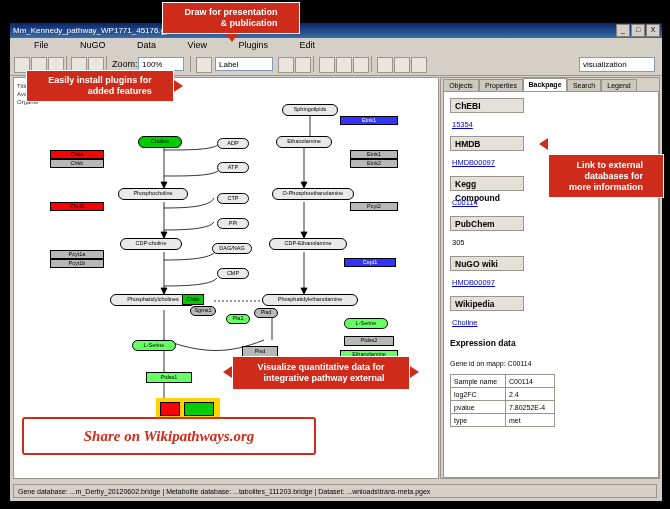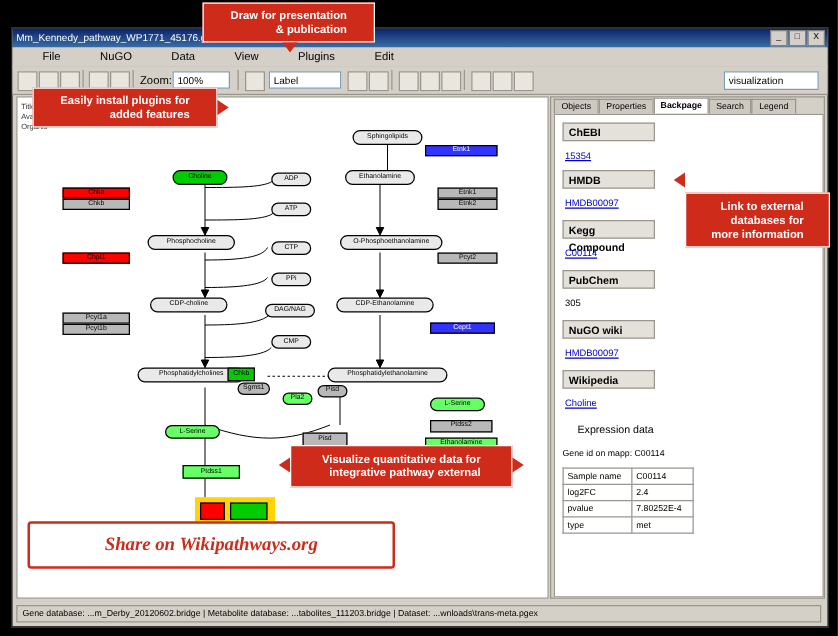--- a/index.html
+++ b/index.html
@@ -35,21 +35,21 @@
   svg.edges{position:absolute;left:0;top:0;width:100%;height:100%;}
   
   .rpane{position:absolute;left:430px;top:54px;width:218px;height:400px;background:#d4d0c8;border:1px solid #9a968d;}
   .rtabs{position:absolute;left:0;top:0;width:100%;height:13px;}
   .rtab{position:absolute;top:1px;height:12px;font-size:7px;line-height:12px;text-align:center;background:#cdc9c1;border:1px solid #9a968d;border-bottom:none;box-sizing:border-box;}
   .rtab.active{background:#fff;top:0;height:13px;font-weight:bold;}
   .rbody{position:absolute;left:2px;top:13px;width:214px;height:385px;background:#fff;border:1px solid #9a968d;overflow:hidden;}
   .dbhead{position:absolute;left:6px;width:74px;height:15px;background:#e4e1da;border:1px solid #9a968d;font-size:8.5px;font-weight:bold;line-height:14px;padding-left:4px;box-sizing:border-box;}
   .dblink{position:absolute;left:8px;font-size:7.5px;color:#0000cc;text-decoration:underline;}
   .dbtext{position:absolute;left:8px;font-size:7.5px;color:#000;}
-  .exphead{position:absolute;left:6px;font-size:8.5px;font-weight:normal;color:#000;margin-left:12px;}
+  .exphead{position:absolute;left:6px;font-size:8.5px;font-weight:bold;color:#000;}
   .geneid{position:absolute;left:6px;font-size:7px;color:#000;}
   table.expr{position:absolute;left:6px;border-collapse:collapse;font-size:7px;}
   table.expr td{border:1px solid #9a968d;height:12px;padding:0 3px;background:#fff;color:#000;}
   table.expr td.k{width:48px;}
   table.expr td.v{width:42px;}
   
   .status{position:absolute;left:3px;bottom:3px;width:644px;height:14px;background:#d4d0c8;border:1px solid #9a968d;font-size:7px;line-height:13px;color:#000;padding-left:4px;box-sizing:border-box;}
   
   .callout{position:absolute;background:#ce2b1a;color:#fff;font-size:9px;font-weight:bold;text-align:right;border:1px solid #fff;
     display:flex;align-items:center;justify-content:center;padding:3px 5px;box-sizing:border-box;line-height:11px;}

